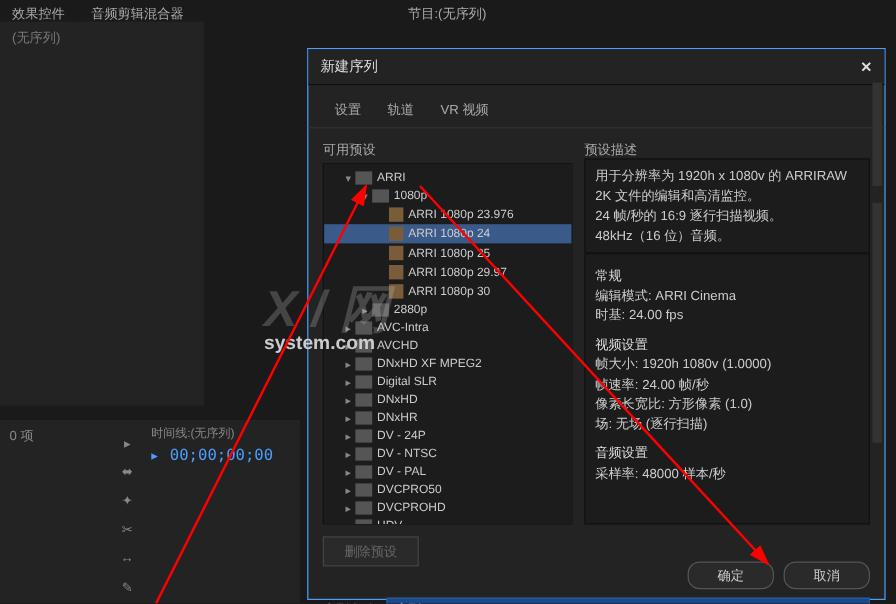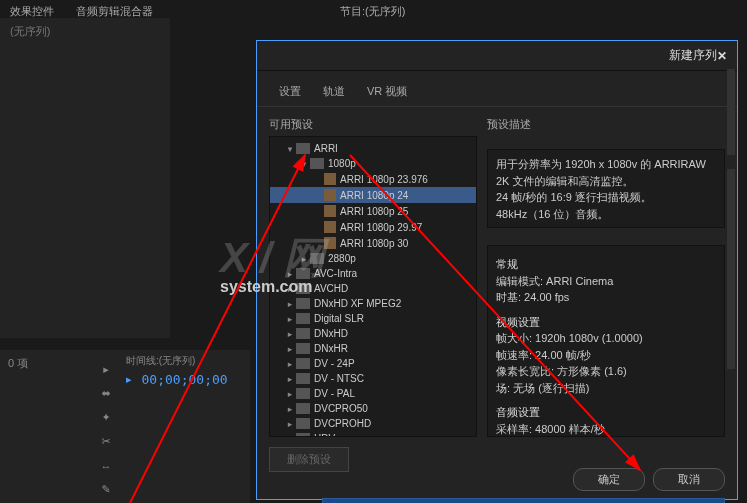--- a/index.html
+++ b/index.html
@@ -7,38 +7,38 @@
 .bg-panel{background:#232323;position:absolute}
 .tab-strip{position:absolute;top:0;left:0;display:flex;gap:2px}
 .tab{padding:4px 10px;background:#1a1a1a;color:#aaa;font-size:11px}
 .left-top{left:0;top:18px;width:170px;height:320px}
 .left-bottom{left:0;top:350px;width:250px;height:153px}
 .lb-header{display:flex;align-items:center;padding:6px 8px;gap:20px}
 .lb-tc{display:flex;align-items:center;gap:10px;margin-left:8px}
 .toolbar{position:absolute;left:95px;top:360px;width:22px;display:flex;flex-direction:column;gap:6px;align-items:center}
 .tool{width:18px;height:18px;display:flex;align-items:center;justify-content:center;color:#888;cursor:pointer}
 .dialog{position:absolute;left:256px;top:40px;width:482px;height:460px;background:#232323;border:1px solid #4a9eff}
-.dlg-title{background:#232323;padding:6px 10px;border-bottom:1px solid #111;display:flex;justify-content:flex-end;align-items:center}
+.dlg-title{background:#232323;padding:6px 10px;border-bottom:1px solid #111;display:flex;justify-content:space-between;align-items:center}
 .dlg-title span{color:#ddd;font-size:12px}
 .close-x{color:#ccc;font-size:14px;cursor:pointer;font-weight:bold}
 .dlg-tabs{display:flex;gap:2px;padding:8px 12px 0 12px;border-bottom:1px solid #333}
 .dlg-tab{padding:5px 10px;color:#aaa;cursor:pointer;border-bottom:2px solid transparent}
 .dlg-tab.active{color:#fff;border-bottom:2px solid #4a9eff}
 .dlg-body{display:flex;padding:10px 12px;gap:10px;height:340px}
 .preset-panel{width:208px;display:flex;flex-direction:column}
 .preset-label{color:#aaa;margin-bottom:4px}
 .preset-tree{flex:1;background:#1c1c1c;border:1px solid #111;overflow-y:auto;padding:4px 0}
 .tree-item{display:flex;align-items:center;padding:2px 4px;cursor:pointer;white-space:nowrap}
 .tree-item.selected{background:#3a5a8a}
 .tw{width:12px;text-align:center;color:#888;font-size:9px}
 .ficon{width:14px;height:11px;background:#555;margin-right:4px;display:inline-block}
 .picon{width:12px;height:12px;background:#7a5c3a;margin-right:4px;display:inline-block}
 .tree-item .lbl{color:#ccc;font-size:10px}
 .ind1{padding-left:14px}.ind2{padding-left:28px}.ind3{padding-left:42px}
-.desc-panel{flex:1;display:flex;flex-direction:column;gap:17px}
+.desc-panel{flex:1;display:flex;flex-direction:column;gap:0}
 .desc-label{color:#aaa}
 .desc-box{background:#1c1c1c;border:1px solid #111;padding:6px 8px;color:#ccc;font-size:10px;line-height:1.5}
 .desc-box.top{height:79px}
 .desc-box.bot{flex:1;overflow-y:auto}
 .desc-box .hd{color:#ddd;margin-top:4px}
 .del-btn{margin:0 12px;padding:4px 12px;background:#2a2a2a;border:1px solid #444;color:#666;width:80px;text-align:center}
 .name-row{display:flex;align-items:center;padding:8px 12px;gap:6px;margin-top:18px}
 .name-input{flex:1;background:#1a4a8a;border:1px solid #2a5a9a;padding:3px 6px;color:#fff}
 .dlg-buttons{position:absolute;right:12px;bottom:8px;display:flex;gap:8px}
 .dlg-btn{padding:3px 24px;background:#2a2a2a;border:1px solid #555;border-radius:10px;color:#ccc;cursor:pointer}
@@ -210,21 +210,21 @@
           <div>24 帧/秒的 16:9 逐行扫描视频。</div>
           <div>48kHz（16 位）音频。</div>
         </div>
       <div class="desc-box bot">
         <div class="hd">常规</div>
         <div>编辑模式: ARRI Cinema</div>
         <div>时基: 24.00 fps</div>
         <div class="hd" style="margin-top:8px">视频设置</div>
         <div>帧大小: 1920h 1080v (1.0000)</div>
         <div>帧速率: 24.00 帧/秒</div>
-        <div>像素长宽比: 方形像素 (1.6)</div>
+        <div>像素长宽比: 方形像素 (1.0)</div>
         <div>场: 无场 (逐行扫描)</div>
         <div class="hd" style="margin-top:8px">音频设置</div>
         <div>采样率: 48000 样本/秒</div>
 
       </div>
       <div class="sb" style="top:28px;height:86px"></div>
       <div class="sb" style="top:128px;height:200px"></div>
     </div>
   </div>
   <div class="del-btn">删除预设</div>

